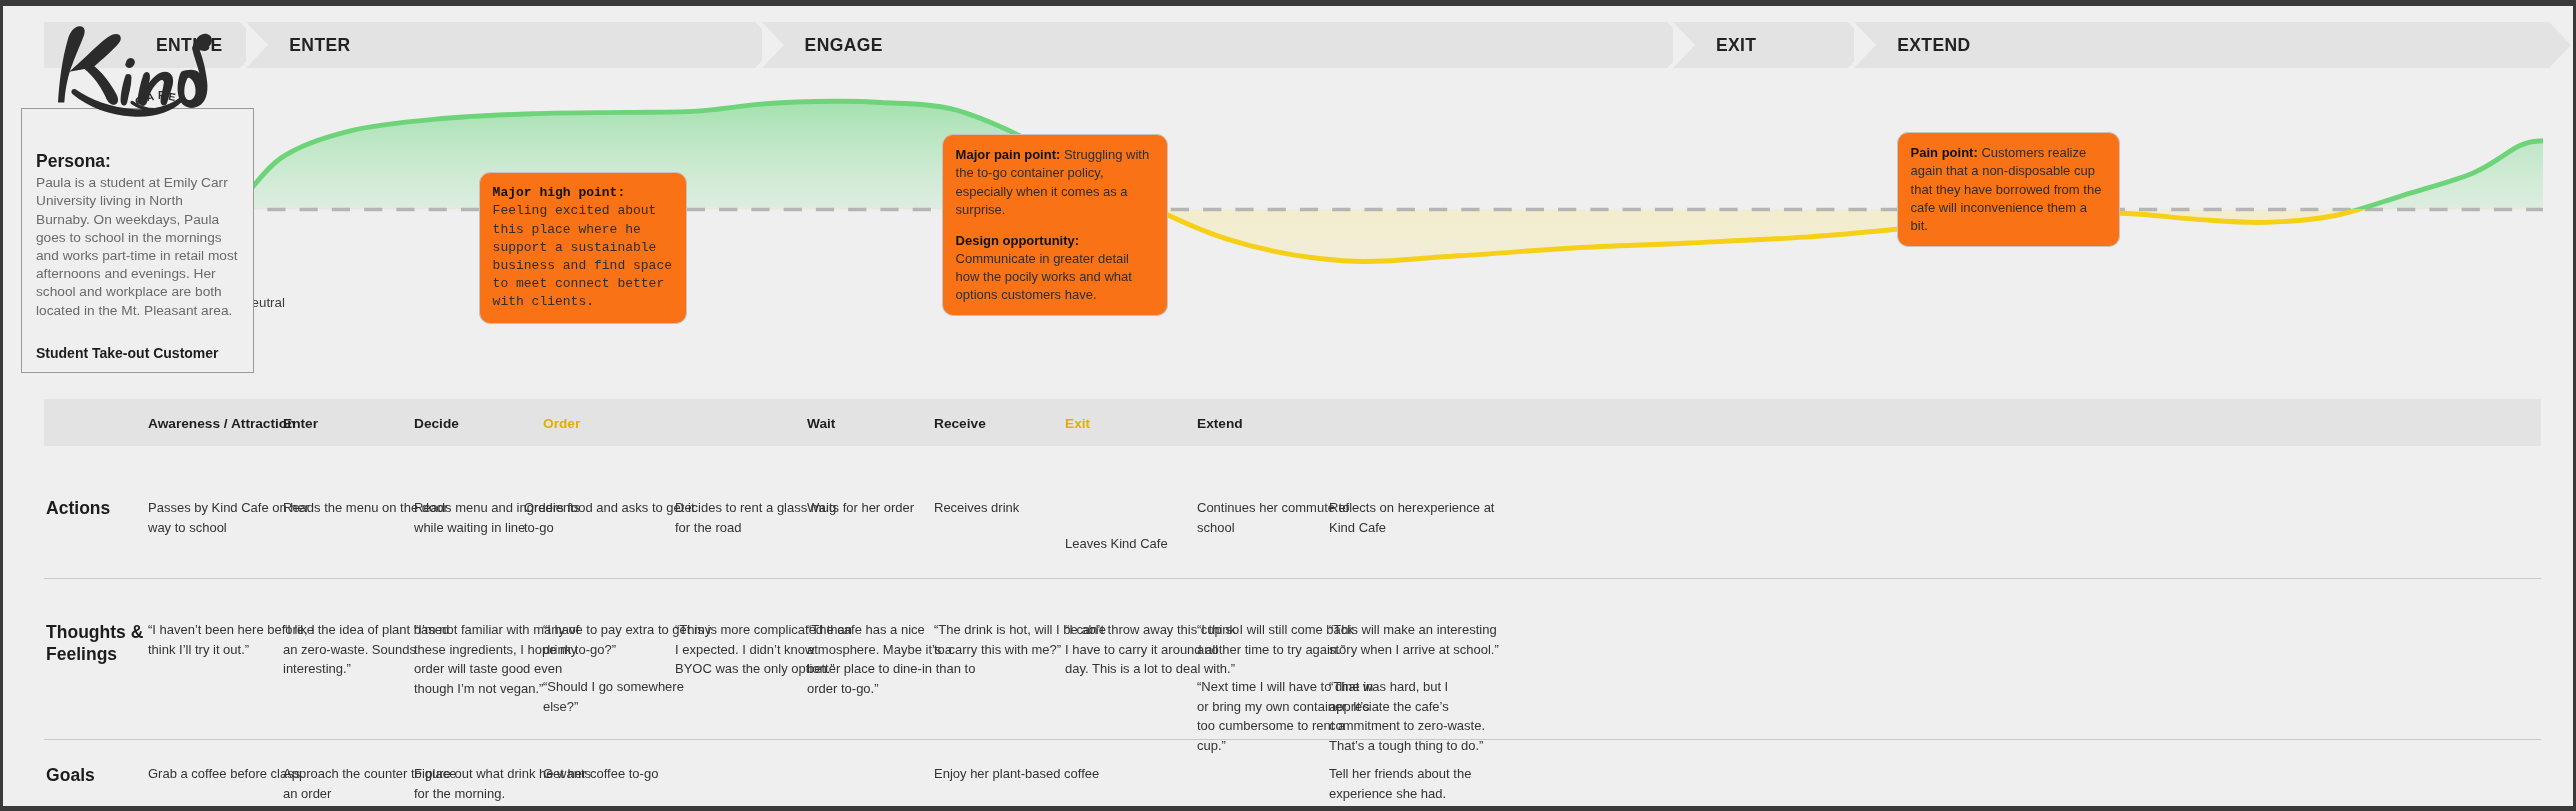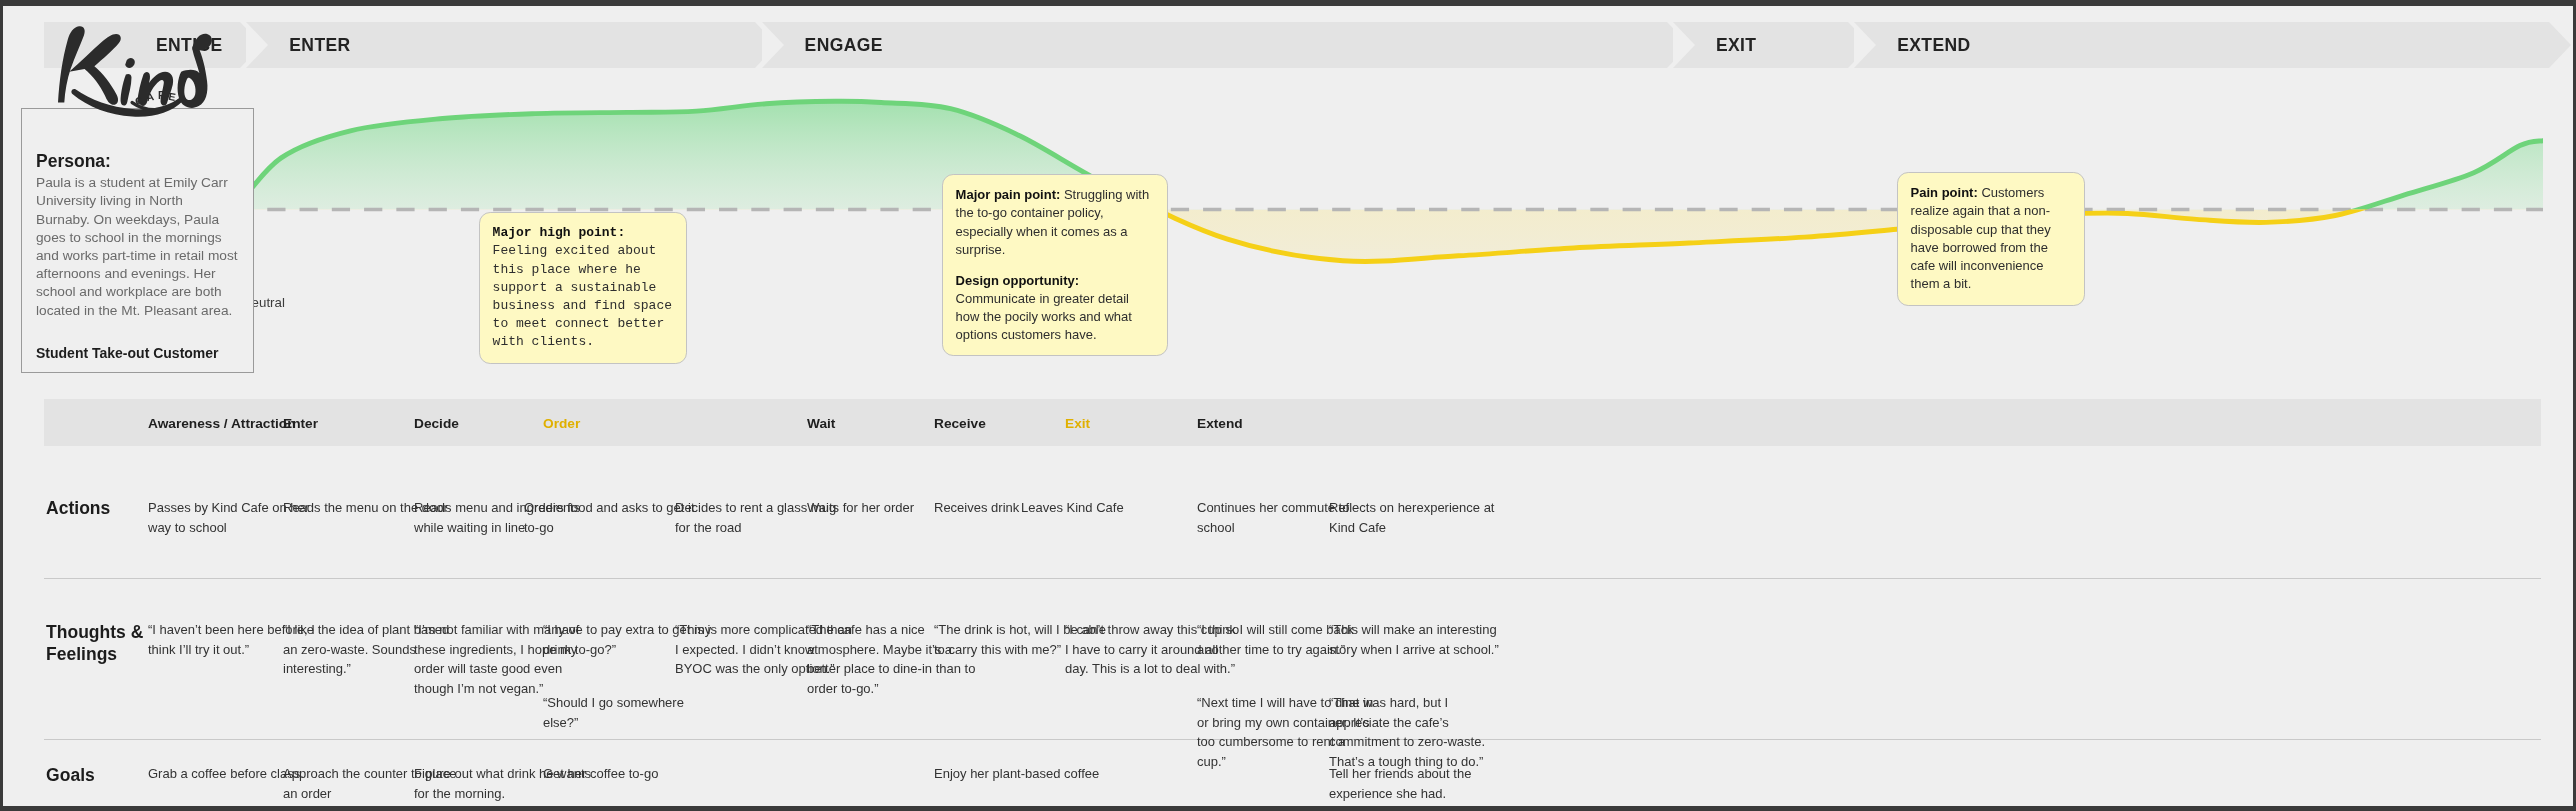--- a/index.html
+++ b/index.html
@@ -114,35 +114,34 @@
   #neutral-label {
     position: absolute;
     left: 239px; top: 289px;
     font-size: 13.3px;
     color: #3c3c3c;
   }
 
   
   .callout {
     position: absolute;
-    background: #fef9c3;
+    background: #f97316;
     border: 1.4px solid #c3c3c3;
     border-radius: 11.2px;
     padding: 11.2px 12.6px;
     font-size: 13px;
     line-height: 1.4;
     color: #2e2e2e;
     z-index: 12;
-    margin-top: 40px;
   }
   .callout b { font-weight: bold; color: #111; }
   .callout p + p { margin-top: 12.6px; }
   #callout-high  { left: 476px;  top: 166px; width: 208px; font-family: Liberation Mono, monospace; }
   #callout-pain  { left: 939px; top: 128px; width: 226px; }
-  #callout-exit  { left: 1894px; top: 126px; width: 188px; }
+  #callout-exit  { left: 1894px; top: 126px; width: 223px; }
 
   
   #legend {
     position: absolute;
     left: 43px; top: 335px;
     display: flex;
     align-items: center;
     gap: 15.4px;
   }
   .legend-item { display: flex; align-items: center; gap: 7.7px; }
@@ -191,21 +190,21 @@
   #row-thoughts .row-label { top: 43px; }
   #row-goals    .row-label { top: 24.6px; }
 
   .cell {
     position: absolute;
     font-size: 13px;
     line-height: 1.5;
     color: #333;
     width: 179px;
   }
-  .cell p + p { margin-top: 34px; }
+  .cell p + p { margin-top: 18px; }
   #row-actions  .cell { top: 52px; }
   #row-thoughts .cell { top: 41px; }
   #row-goals    .cell { top: 24px; }
 </style>
 </head>
 <body>
 
 <div id="canvas">
 
   <div id="phase-banner">
@@ -352,21 +351,21 @@
         </div>
         <div class="cell" style="left: 631px;">
           <p>Decides to rent a glass mug for the road</p>
         </div>
         <div class="cell" style="left: 763px;">
           <p>Waits for her order</p>
         </div>
         <div class="cell" style="left: 890px;">
           <p>Receives drink</p>
         </div>
-        <div class="cell" style="left: 977px;">
+        <div class="cell" style="left: 1021px; margin-top: 36px;">
           <p>Leaves Kind Cafe</p>
         </div>
         <div class="cell" style="left: 1153px;">
           <p>Continues her commute to school</p>
         </div>
         <div class="cell" style="left: 1285px;">
           <p>Reflects on herexperience at Kind Cafe</p>
         </div>
       </div>
     <div class="journey-row" id="row-thoughts">

